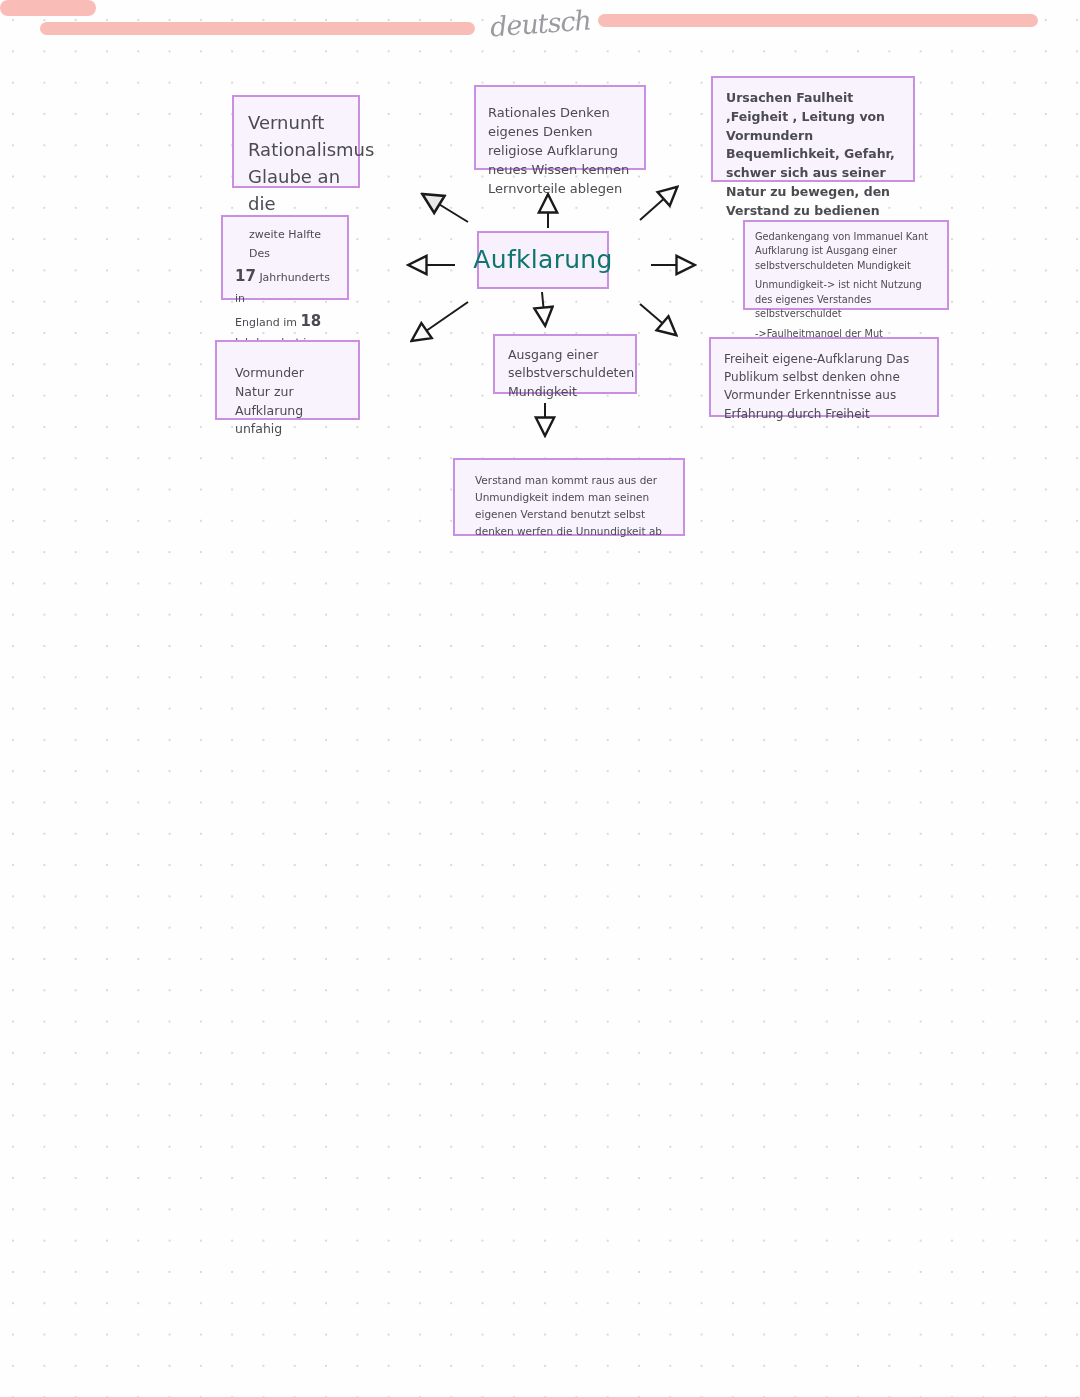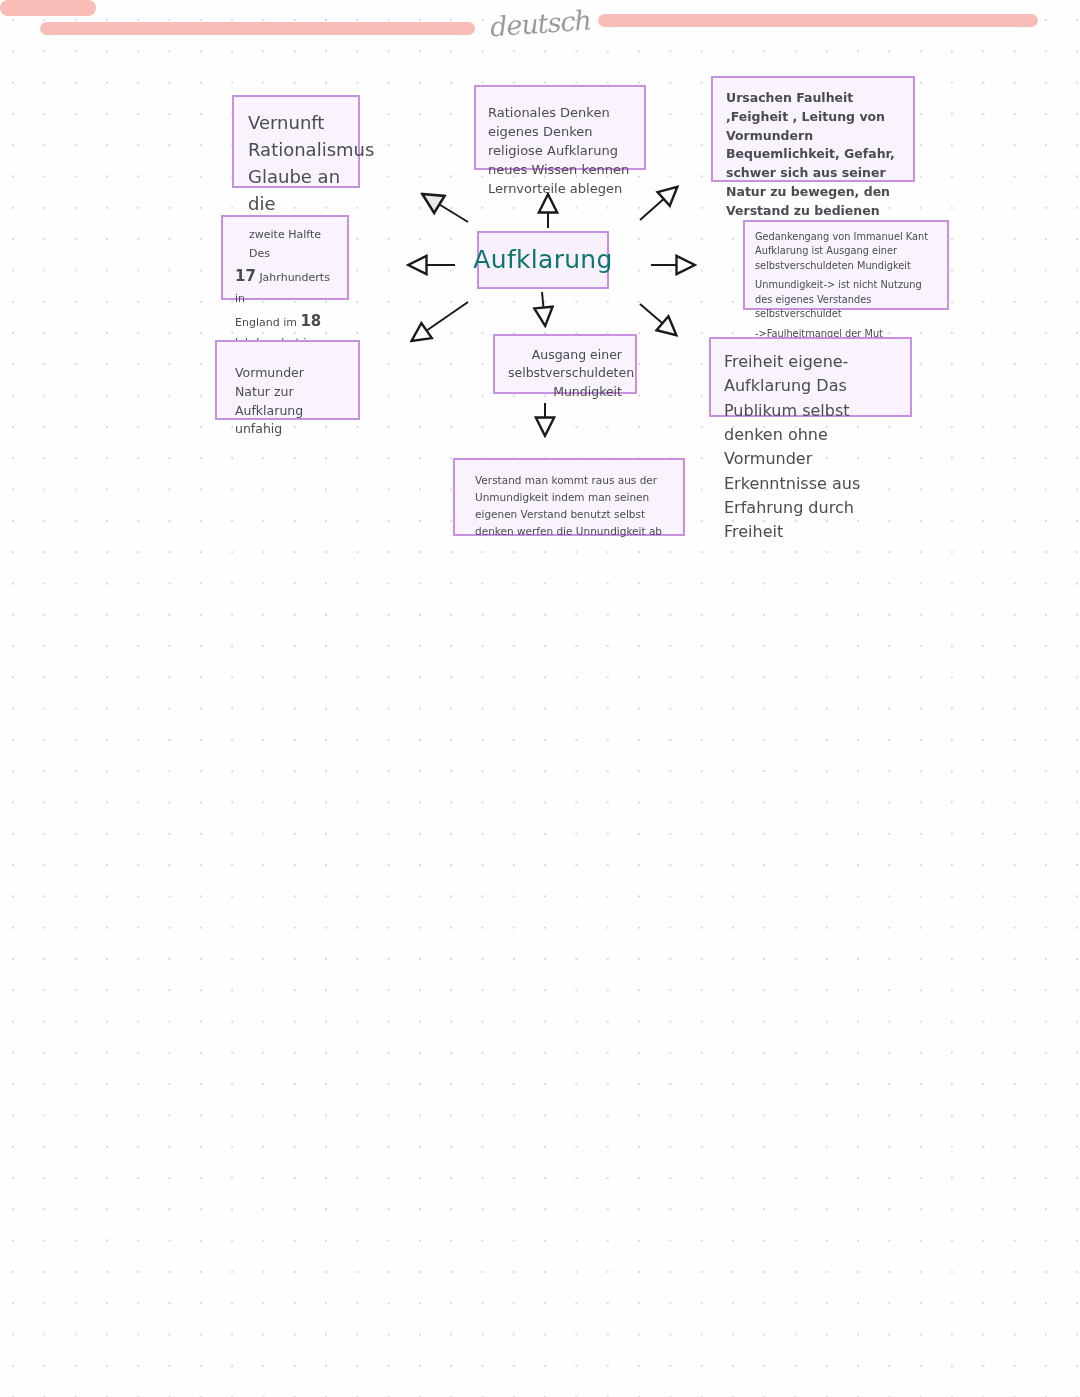--- a/index.html
+++ b/index.html
@@ -58,27 +58,27 @@
     font-family:"DejaVu Sans", sans-serif;
     background:#f8f1fd;
   }
 
   #n-vernunft{left:232px;top:95px;width:128px;height:93px;font-size:18px;padding:12px 14px;line-height:1.5;}
   #n-zweite{left:221px;top:215px;width:128px;height:85px;font-size:11px;padding:9px 12px;line-height:1.72;}
   #n-zweite b{font-size:15px;font-weight:bold;}
   #n-vormunder{left:215px;top:340px;width:145px;height:80px;font-size:12.5px;padding:22px 18px;line-height:1.5;}
 
   #n-rational{left:474px;top:85px;width:172px;height:85px;font-size:13px;padding:16px 12px;line-height:1.47;}
-  #n-ausgang{left:493px;top:334px;width:144px;height:60px;font-size:12.5px;padding:10px 13px;line-height:1.47;text-align:right;}
+  #n-ausgang{left:493px;top:334px;width:144px;height:60px;font-size:12.5px;padding:10px 13px;line-height:1.47;}
   #n-verstand{left:453px;top:458px;width:232px;height:78px;font-size:10.5px;padding:12px 20px;line-height:1.62;}
 
   #n-ursachen{left:711px;top:76px;width:204px;height:106px;font-size:12.5px;padding:11px 13px;line-height:1.5;font-weight:bold;}
   #n-kant{left:713px;top:220px;width:206px;height:90px;font-size:9.8px;padding:8px 10px;line-height:1.48;margin-left:30px;}
   #n-kant .sp{display:block;height:5px;}
-  #n-freiheit{left:709px;top:337px;width:203px;height:80px;font-size:16px;padding:11px 13px;line-height:1.52;}
+  #n-freiheit{left:709px;top:337px;width:230px;height:80px;font-size:12px;padding:11px 13px;line-height:1.52;}
 
   
   #arrows{position:absolute;left:0;top:0;width:1080px;height:1397px;z-index:2;}
 </style>
 </head>
 <body>
 
 <div id="page">
 
   <div class="hl-bar" id="hl-left"></div>

